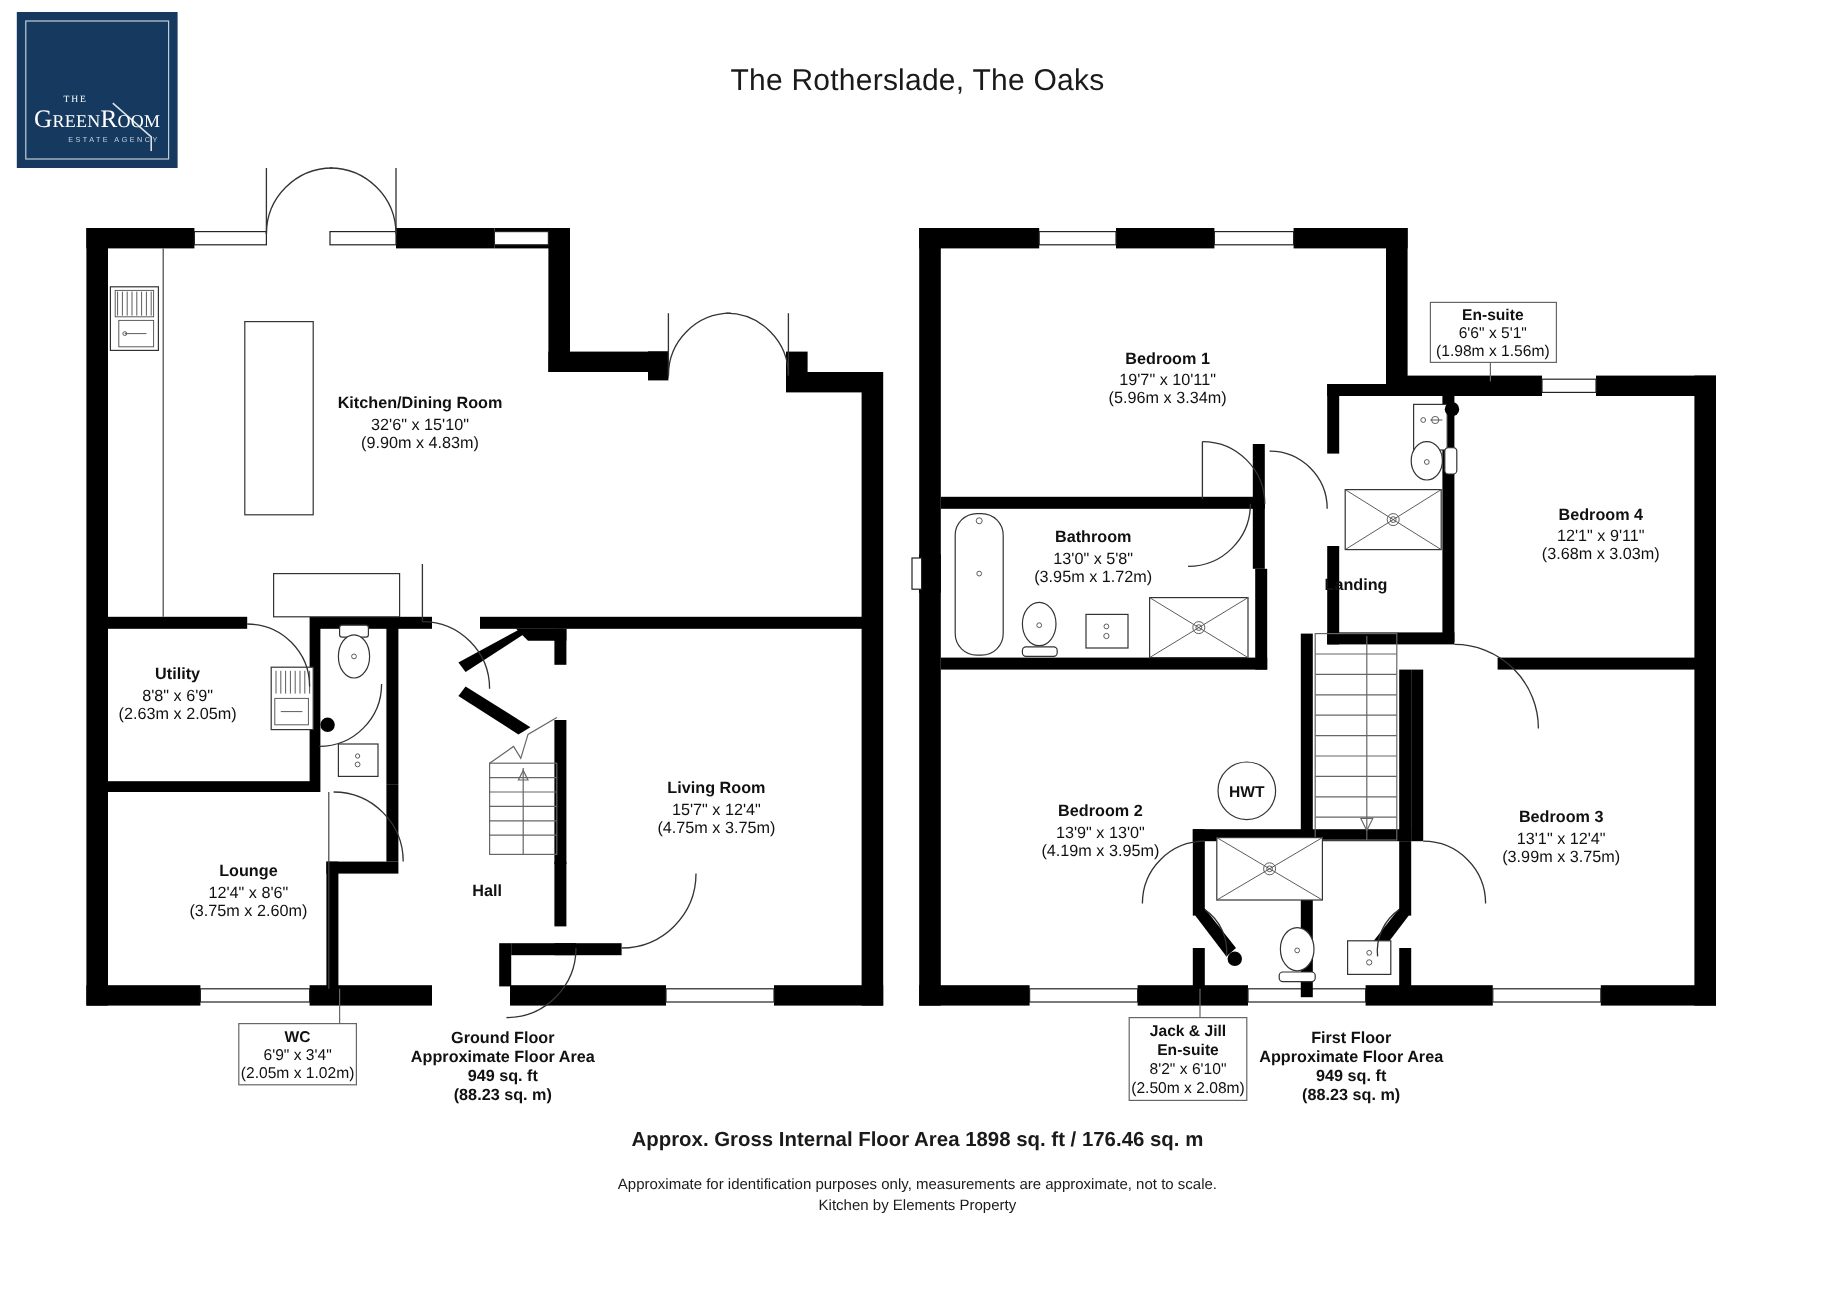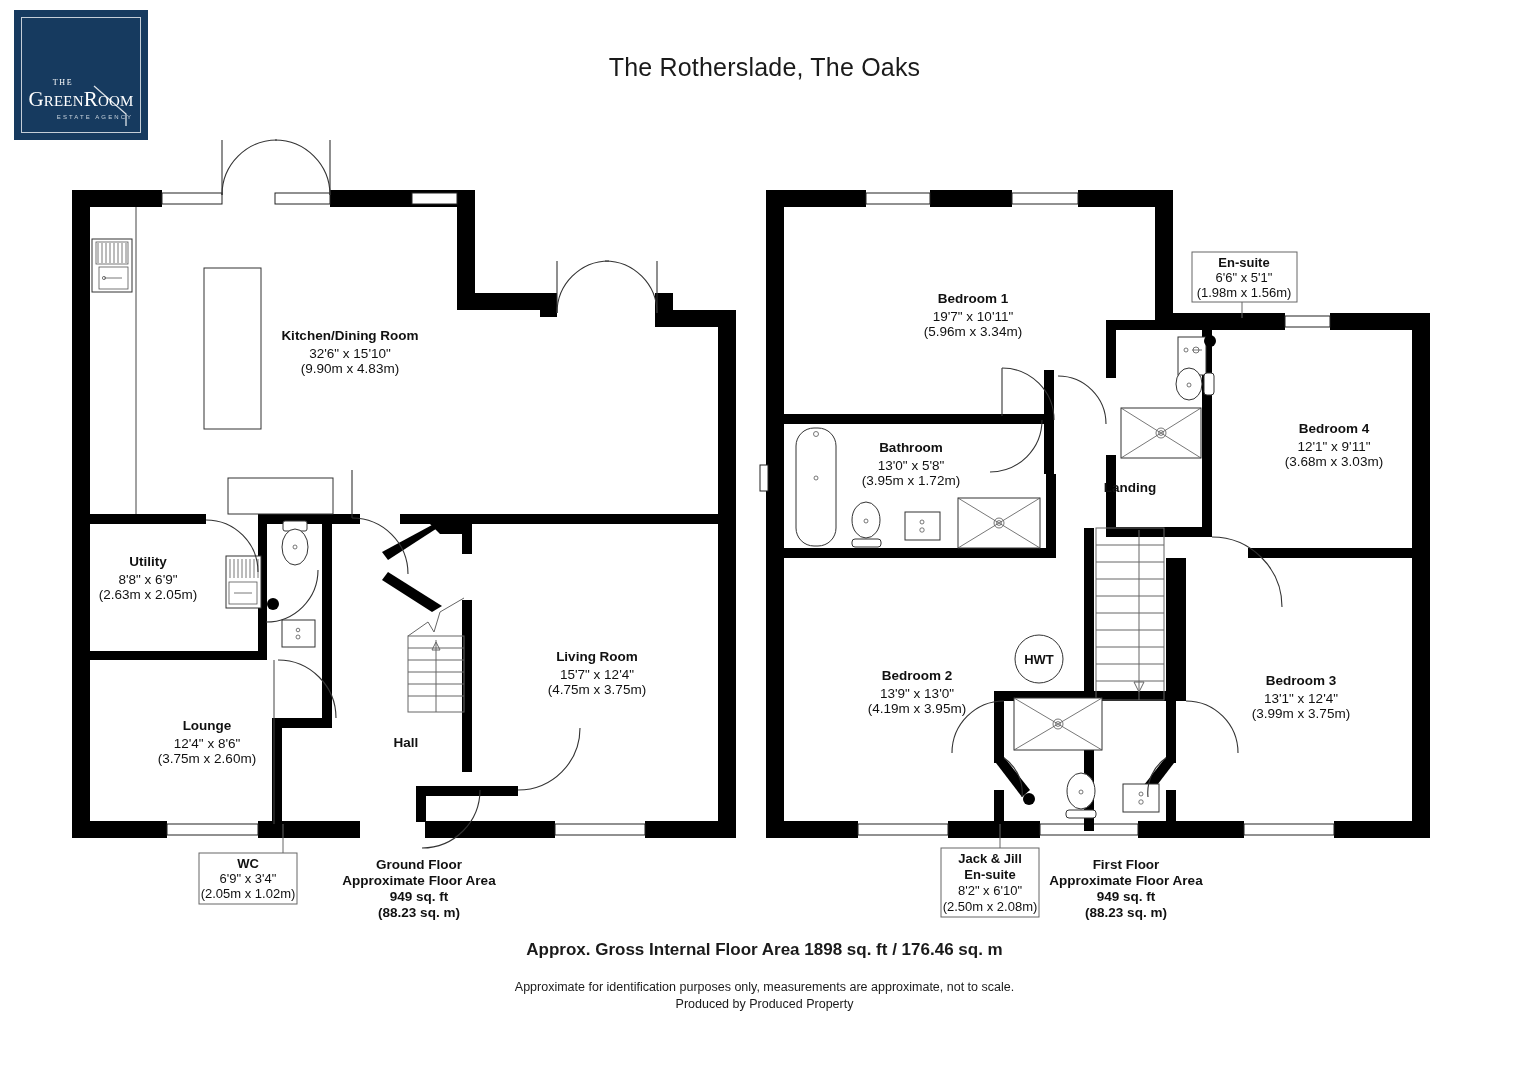--- a/index.html
+++ b/index.html
@@ -557,14 +557,14 @@
       <text class="areabold" x="1126" y="901">949 sq. ft</text>
       <text class="areabold" x="1126" y="917">(88.23 sq. m)</text>
     </g>
   </g>
 </svg>
 </div>
 
 <div id="footer">
   <div id="footer-main">Approx. Gross Internal Floor Area 1898 sq. ft / 176.46 sq. m</div>
   <div id="footer-sub1">Approximate for identification purposes only, measurements are approximate, not to scale.</div>
-  <div id="footer-sub2">Produced by Produced Property</div>
+  <div id="footer-sub2">Kitchen by Elements Property</div>
 </div>
 
 </body></html>

